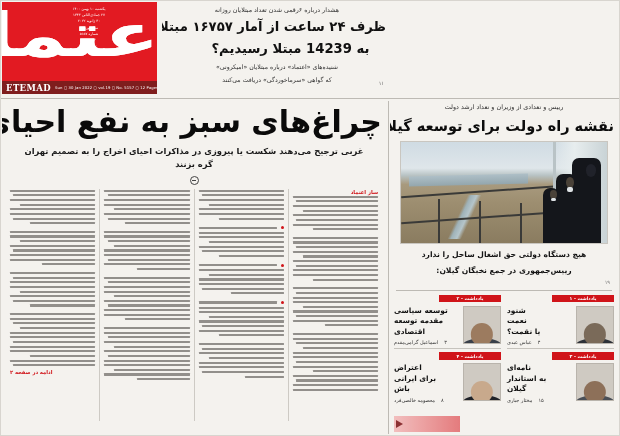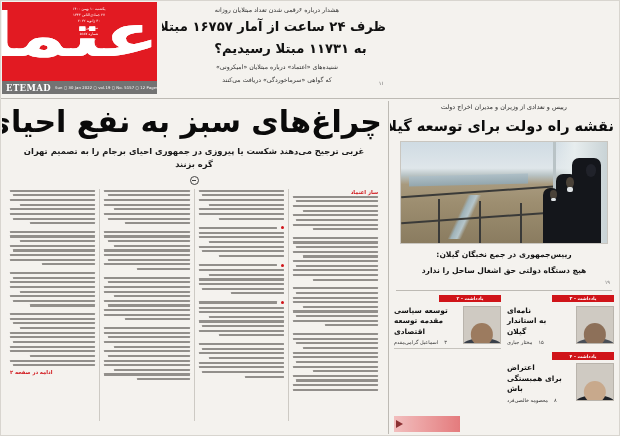--- a/index.html
+++ b/index.html
@@ -63,21 +63,21 @@
     text-shadow: 0 0 0 #fff;
   }
   .logo-glyph span { display: inline-block; transform: scaleX(1.35); }
   .mast-info {
     position: absolute; top: 4px; right: 42px; width: 52px;
     font-size: 3.6px; line-height: 1.72; color: #fff; text-align: center;
     direction: rtl;
   }
   .mast-bar {
     position: absolute; bottom: 0; left: 0; width: 155px; height: 13px;
-    background: #737373; color: #fff; direction: ltr;
+    background: #7f1d1d; color: #fff; direction: ltr;
     display: flex; align-items: center; gap: 4px; padding: 0 4px;
   }
   .mast-bar .etemad-word {
     font-family: "DejaVu Serif", "Liberation Serif", serif;
     font-size: 8.5px; font-weight: bold; letter-spacing: .4px;
   }
   .mast-bar .mast-meta { font-size: 3.8px; letter-spacing: .1px; white-space: nowrap; }
   .top-pageno {
     position: absolute; top: 80px; right: 236px;
     font-size: 5px; color: #666;
@@ -303,33 +303,33 @@
       </div>
       <div class="mast-bar">
         <div class="etemad-word">ETEMAD</div>
         <div class="mast-meta">Sun ◻ 30 Jan 2022 ◻ vol.19 ◻ No. 5157 ◻ 12 Pages ◻ 20000 Rials</div>
       </div>
     </div>
 
     <div class="covid-teaser">
       <div class="covid-kicker">هشدار درباره ۶رقمی شدن تعداد مبتلایان روزانه</div>
       <div class="covid-head">ظرف ۲۴ ساعت از آمار ۱۶۷۵۷ مبتلا</div>
-      <div class="covid-head">به ۱۱۷۳۱ مبتلا رسیدیم؟</div>
+      <div class="covid-head">به 14239 مبتلا رسیدیم؟</div>
       <div class="covid-sub">شنیده‌های «اعتماد» درباره مبتلایان «امیکرونی»</div>
       <div class="covid-sub">که گواهی «سرماخوردگی» دریافت می‌کنند</div>
     </div>
     <div class="top-pageno">۱۱</div>
 
   </div>
 
   <div class="rule-top"></div>
 
   <div class="main-art">
     <div class="main-head">چراغ‌های سبز به نفع احیای برجام</div>
-    <div class="main-lead">غربی ترجیح می‌دهند شکست یا پیروزی در جمهوری احیای برجام را به تصمیم تهران گره بزنند</div>
+    <div class="main-lead">غربی ترجیح می‌دهند شکست یا پیروزی در مذاکرات احیای اخراج را به تصمیم تهران گره بزنند</div>
     <div class="bullet-dot"></div>
 
     <div class="cols">
 
       <div class="col">
         <div class="col-label">ساز اعتماد</div>
         <div class="ln s1"></div>
           <div class="ln s2"></div>
           <div class="ln s1"></div>
           <div class="ln s3"></div>
@@ -517,21 +517,21 @@
           <div class="ln s2"></div>
         <div class="cont-note">ادامه در صفحه ۲</div>
       </div>
 
     </div>
   </div>
 
   <div class="v-rule"></div>
 
   <div class="right-col">
-    <div class="gilan-kicker">رییس و تعدادی از وزیران و مدیران اخراج دولت</div>
+    <div class="gilan-kicker">رییس و تعدادی از وزیران و تعداد ارشد دولت</div>
     <div class="gilan-head">نقشه راه دولت برای توسعه گیلان</div>
 
     <div class="photo-wrap">
       <div class="photo">
         <div class="water"></div>
         <div class="creek"></div>
         <div class="rail-a"></div>
         <div class="rail-b"></div>
         <div class="post" style="left:18%;height:44%;"></div>
         <div class="post" style="left:38%;height:42%;"></div>
@@ -544,28 +544,67 @@
           <div class="fig fig1"></div>
           <div class="head-d h3"></div>
           <div class="head-d h2"></div>
           <div class="head-d h1"></div>
           <div class="mask m2"></div>
           <div class="mask m1"></div>
         </div>
       </div>
     </div>
 
+    <div class="photo-caption">هیچ دستگاه دولتی حق اشغال ساحل را ندارد</div>
     <div class="photo-caption">رییس‌جمهوری در جمع نخبگان گیلان:</div>
-    <div class="photo-caption">هیچ دستگاه دولتی حق اشغال ساحل را ندارد</div>
     <div class="caption-pageno">۱۹</div>
 
     <div class="rule-mid"></div>
 
     <div class="notes">
 
+      <div class="note">
+        <div class="note-tag">یادداشت - ۱</div>
+        <div class="note-body">
+          <div class="note-thumb">
+            <div class="sh" style="background:#2d3138"></div>
+              <div class="fc" style="background:#7a6a59"></div>
+          </div>
+          <div class="note-text">
+            <div class="note-title">شنود</div>
+            <div class="note-title">نعمت</div>
+            <div class="note-title">یا نقمت؟</div>
+            <div class="note-meta">
+              <span class="note-author">عباس عبدی</span>
+              <span class="note-page">۴</span>
+            </div>
+          </div>
+        </div>
+        <div class="note-rule"></div>
+      </div>
+
+      <div class="note">
+        <div class="note-tag">یادداشت - ۲</div>
+        <div class="note-body">
+          <div class="note-thumb">
+            <div class="sh" style="background:#39404a"></div>
+              <div class="fc" style="background:#9c7b5f"></div>
+          </div>
+          <div class="note-text">
+            <div class="note-title">توسعه سیاسی</div>
+            <div class="note-title">مقدمه توسعه</div>
+            <div class="note-title">اقتصادی</div>
+            <div class="note-meta">
+              <span class="note-author">اسماعیل گرامی‌مقدم</span>
+              <span class="note-page">۳</span>
+            </div>
+          </div>
+        </div>
+        <div class="note-rule"></div>
+      </div>
 
       <div class="note">
         <div class="note-tag">یادداشت - ۳</div>
         <div class="note-body">
           <div class="note-thumb">
             <div class="sh" style="background:#4a4f57"></div>
               <div class="fc" style="background:#8d7059"></div>
           </div>
           <div class="note-text">
             <div class="note-title">نامه‌ای</div>
@@ -573,49 +612,29 @@
             <div class="note-title">گیلان</div>
             <div class="note-meta">
               <span class="note-author">مختار جباری</span>
               <span class="note-page">۱۵</span>
             </div>
           </div>
         </div>
       </div>
 
       <div class="note">
-        <div class="note-tag">یادداشت - ۲</div>
-        <div class="note-body">
-          <div class="note-thumb">
-            <div class="sh" style="background:#39404a"></div>
-              <div class="fc" style="background:#9c7b5f"></div>
-          </div>
-          <div class="note-text">
-            <div class="note-title">توسعه سیاسی</div>
-            <div class="note-title">مقدمه توسعه</div>
-            <div class="note-title">اقتصادی</div>
-            <div class="note-meta">
-              <span class="note-author">اسماعیل گرامی‌مقدم</span>
-              <span class="note-page">۳</span>
-            </div>
-          </div>
-        </div>
-        <div class="note-rule"></div>
-      </div>
-
-      <div class="note">
         <div class="note-tag">یادداشت - ۴</div>
         <div class="note-body">
           <div class="note-thumb">
             <div class="sh" style="background:#1f2228"></div>
               <div class="fc" style="background:#c8a98c"></div>
           </div>
           <div class="note-text">
             <div class="note-title">اعتراض</div>
-            <div class="note-title">برای همبستگی</div>
+            <div class="note-title">برای ایرانی</div>
             <div class="note-title">باش</div>
             <div class="note-meta">
               <span class="note-author">معصومه خالصی‌فرد</span>
               <span class="note-page">۸</span>
             </div>
           </div>
         </div>
       </div>
 
     </div>

